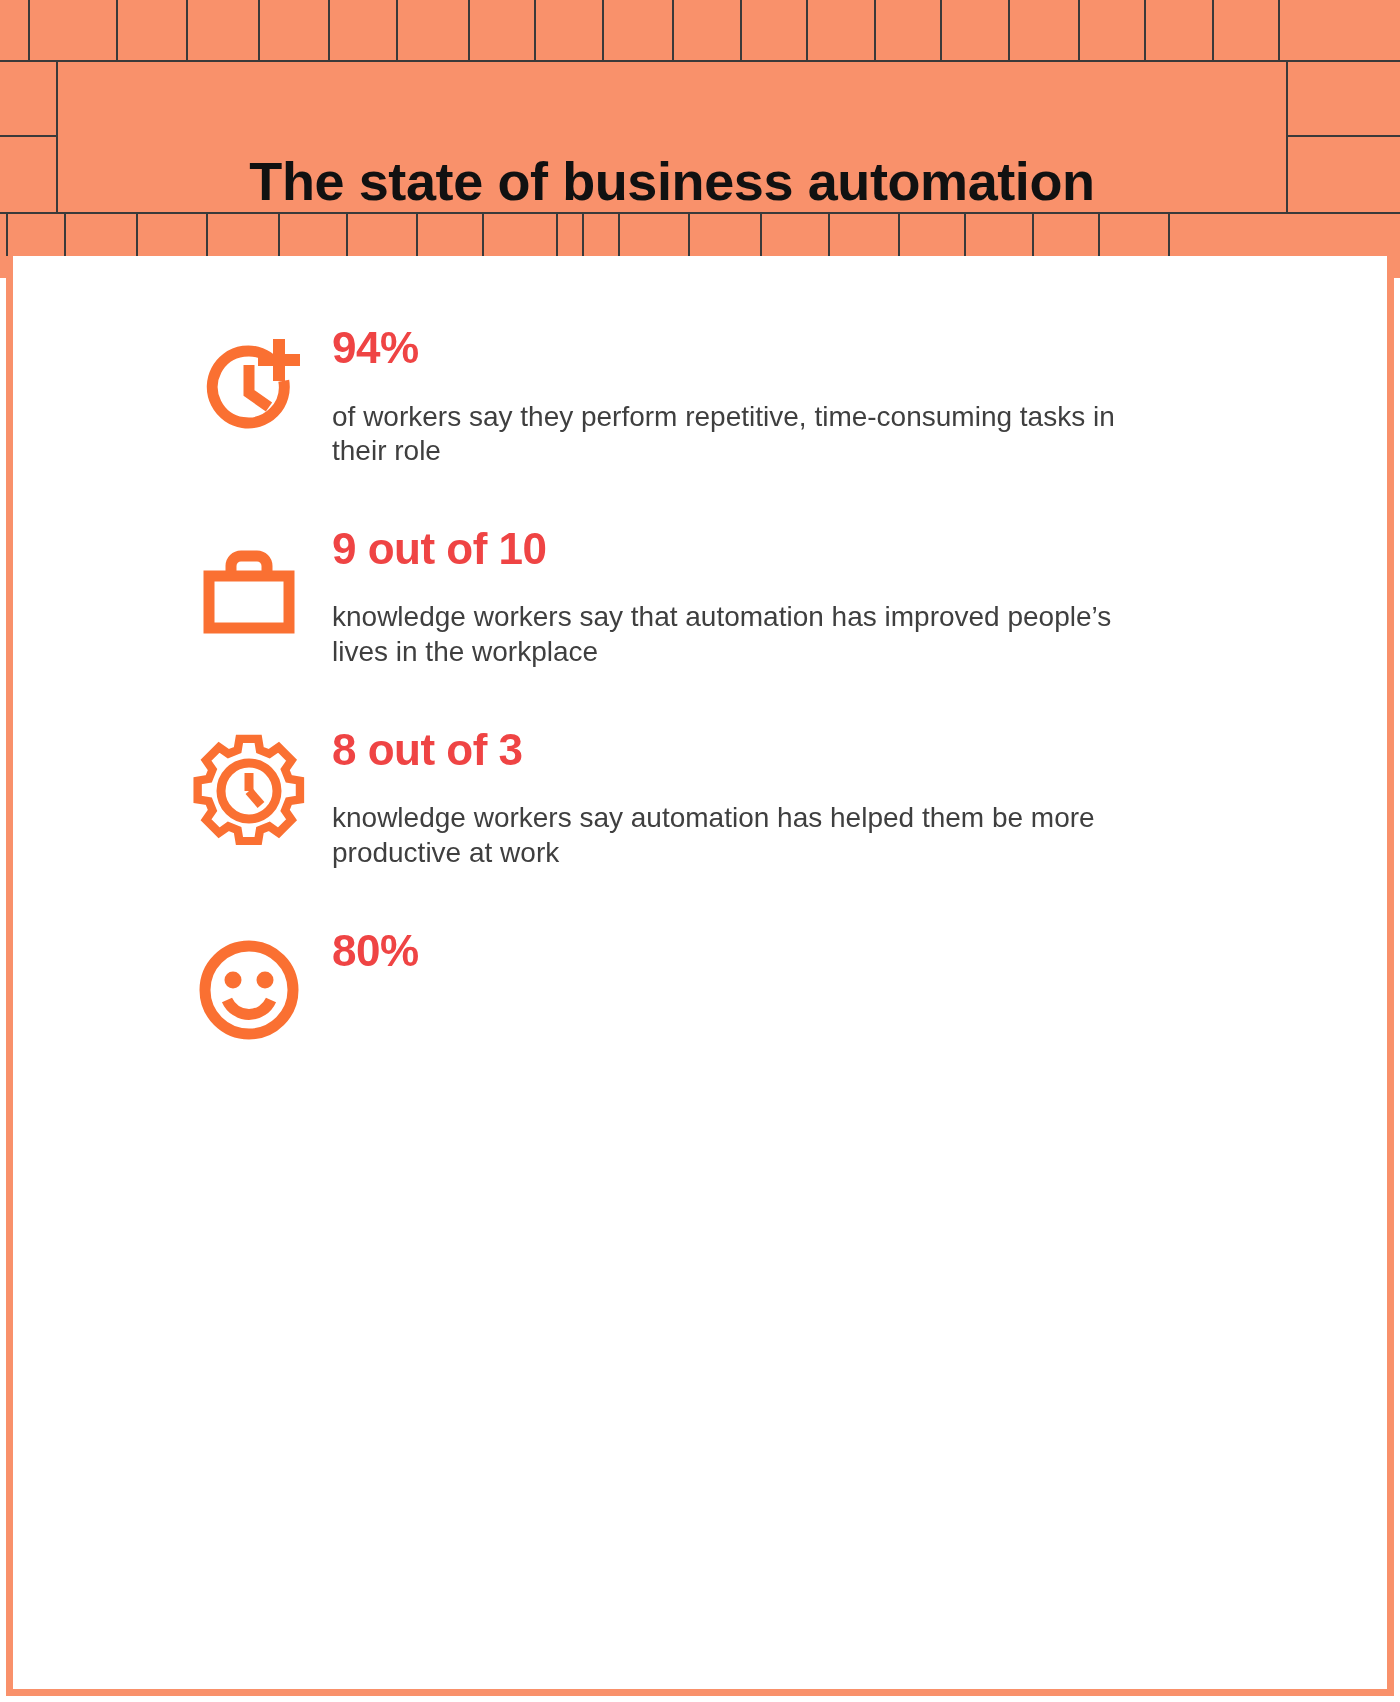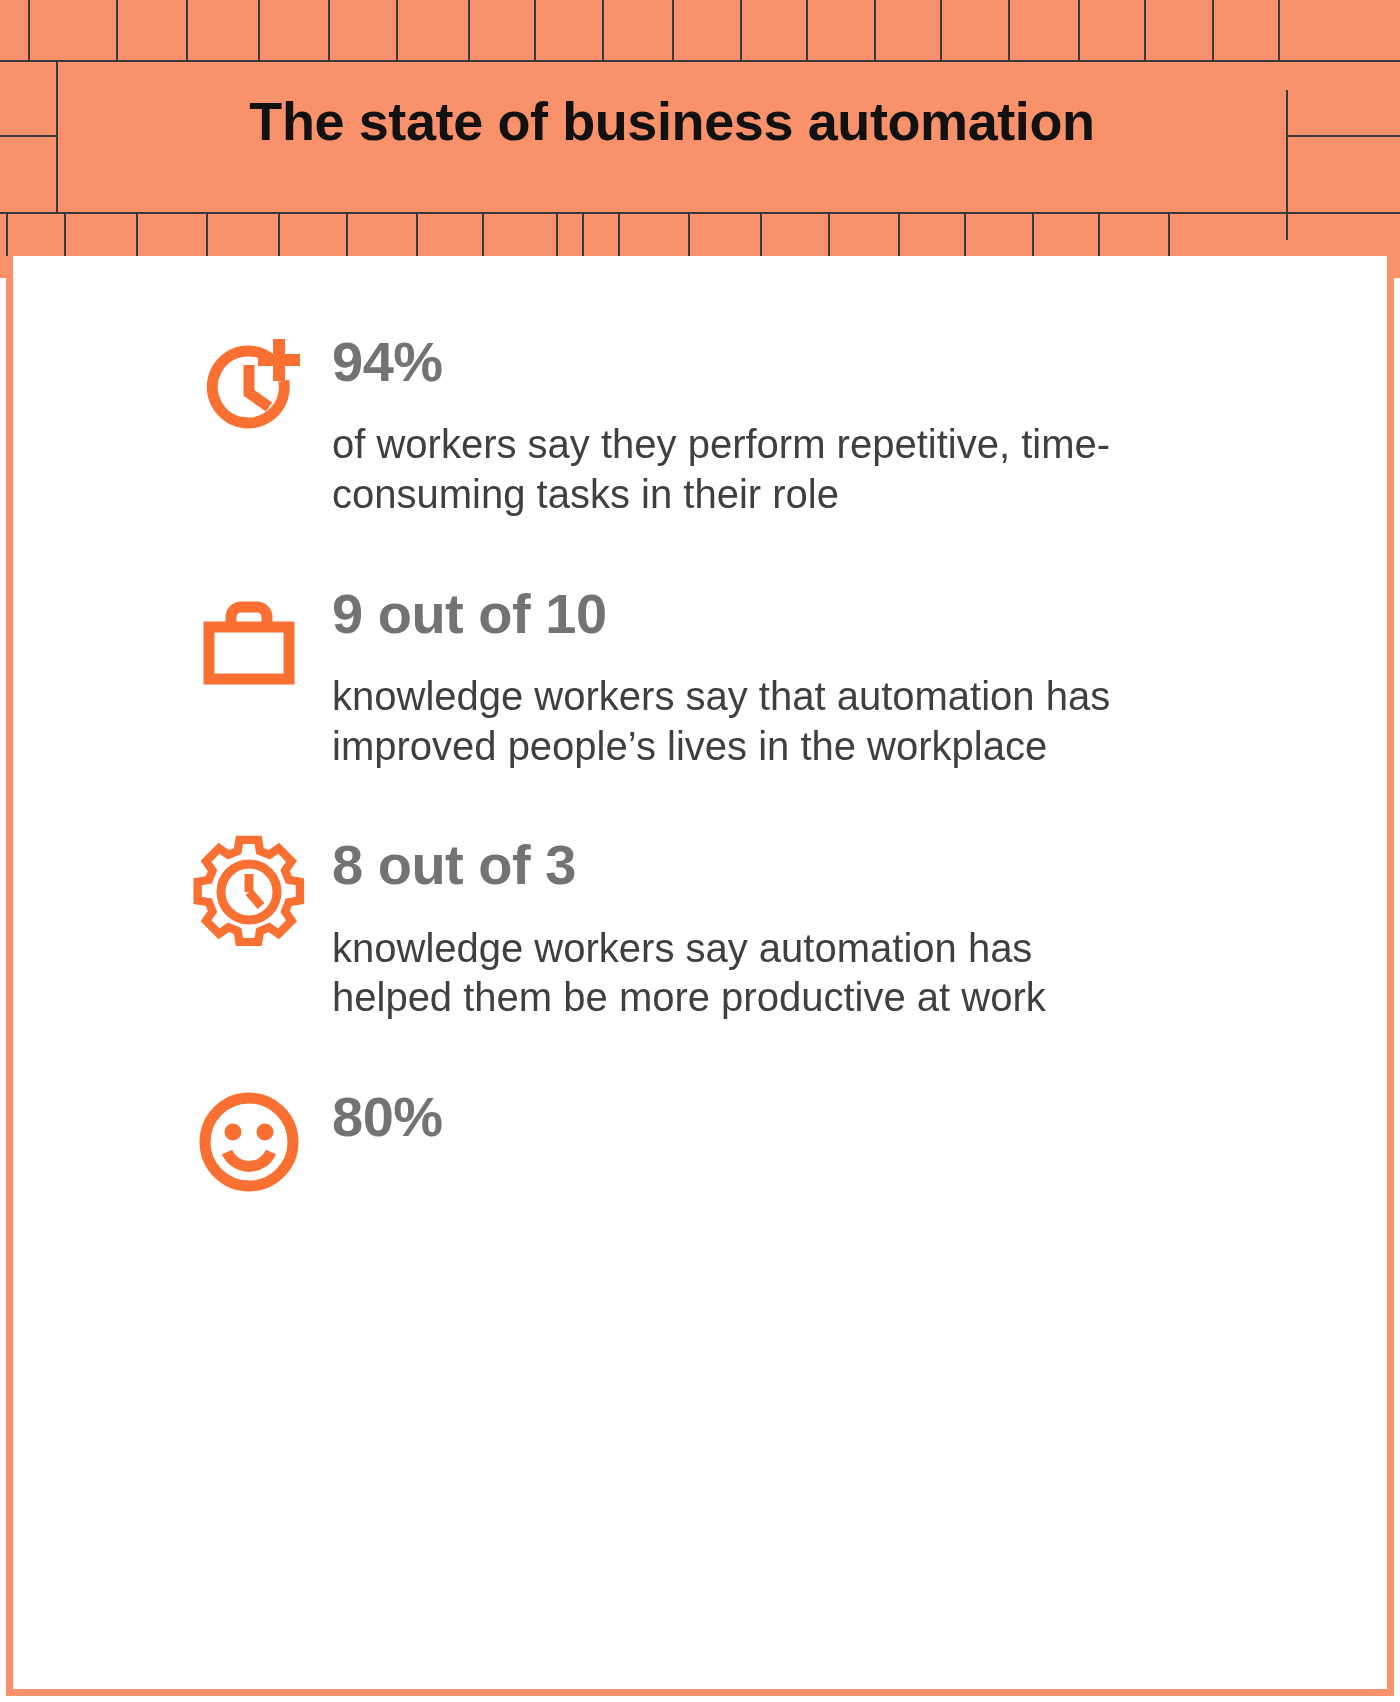--- a/index.html
+++ b/index.html
@@ -54,24 +54,23 @@
     flex-direction: column;
     border-right: 2px solid #3a3a3a;
   }
   .mid-left-stack > div { flex: 1 1 50%; }
   .mid-left-stack > div:first-child { border-bottom: 2px solid #3a3a3a; }
 
   .title-cell {
     flex: 1 1 auto;
     height: 100%;
     display: flex;
-    align-items: flex-start;
+    align-items: flex-end;
     justify-content: center;
     border-right: 2px solid #3a3a3a;
-    margin-top: 28px;
   }
 
   .header-title {
     font-size: 54px;
     font-weight: bold;
     color: #111111;
     letter-spacing: -0.4px;
     white-space: nowrap;
     text-align: center;
   }
@@ -113,31 +112,30 @@
   }
   .stat-icon svg { display: block; }
 
   .stat-text {
     flex: 1 1 auto;
     padding-left: 24px;
     padding-top: 0px;
   }
 
   .stat-value {
-    font-size: 56px;
+    font-size: 44px;
     font-weight: bold;
-    color: #737373;
+    color: #ef4444;
     line-height: 1.08;
     letter-spacing: -0.5px;
     margin-bottom: 3px;
-    margin-top: 8px;
   }
 
   .stat-desc {
-    font-size: 40px;
+    font-size: 28px;
     color: #3f3f3f;
     line-height: 1.24;
     max-width: 830px;
     font-weight: normal;
     margin-top: 28px;
   }
 </style>
 </head>
 <body>
 

